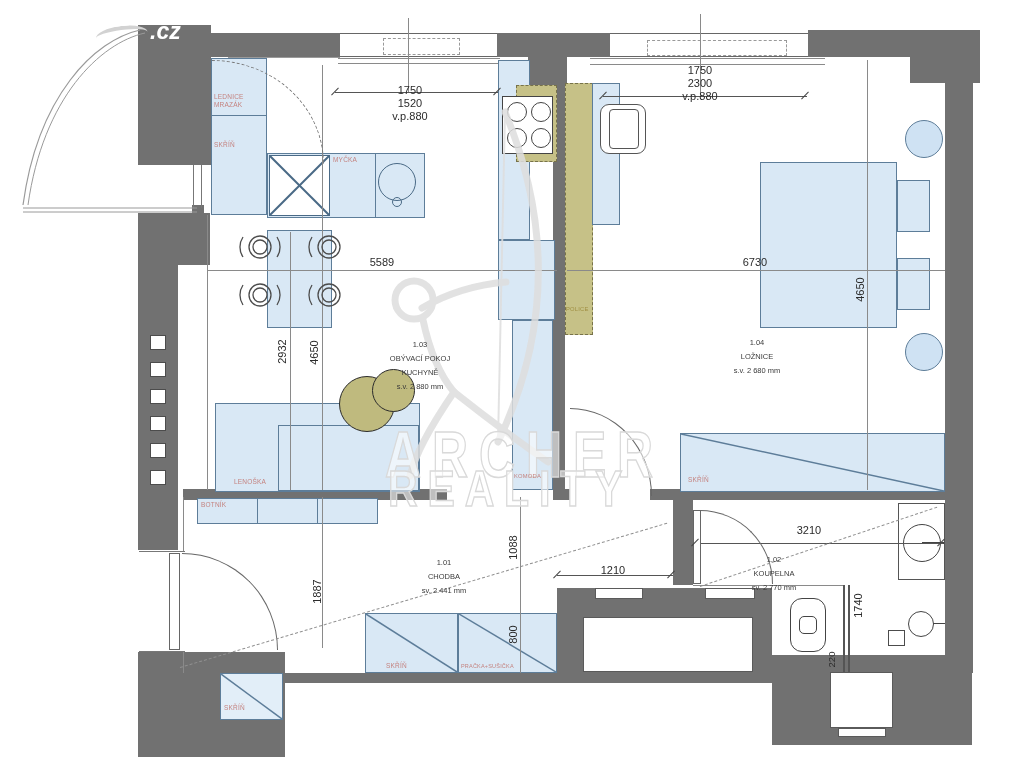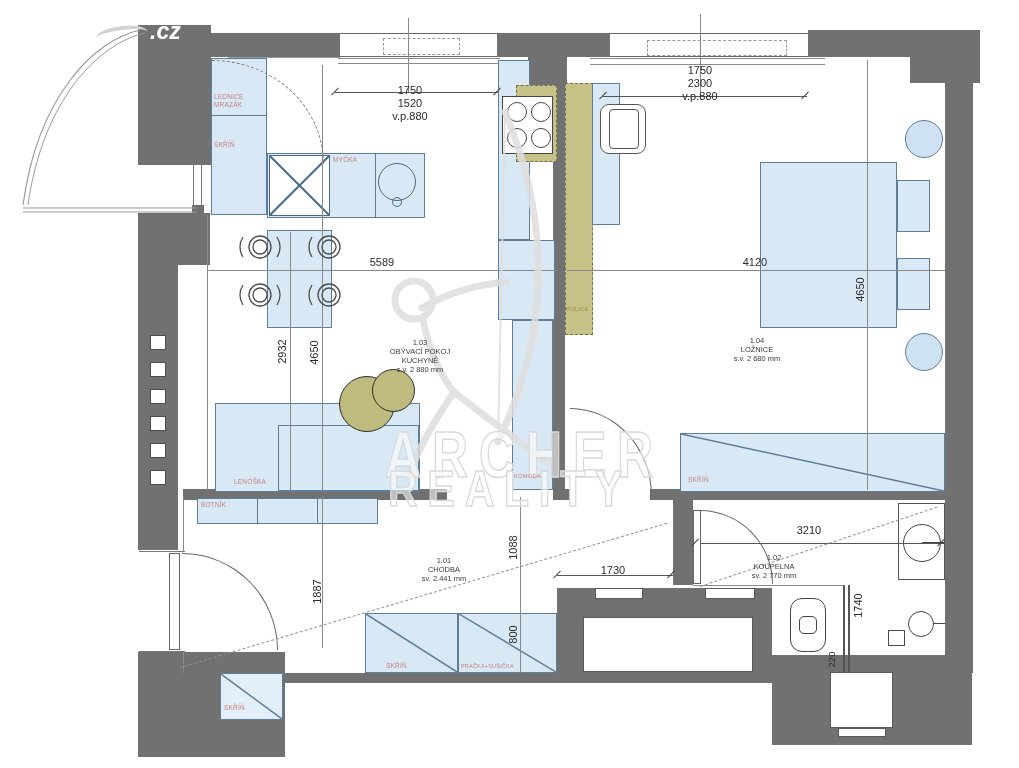--- a/index.html
+++ b/index.html
@@ -12,21 +12,21 @@
   .olive{position:absolute;background:#c6c187;border:1px dashed #77724a;box-sizing:border-box;}
   .olivec{position:absolute;background:#bfba7e;border:1.5px solid #2c2c2c;box-sizing:border-box;border-radius:50%;}
   .white{position:absolute;background:#fff;border:1px solid #5a5a5a;box-sizing:border-box;}
   .sq{position:absolute;background:#fff;border:1px solid #4c4c4c;box-sizing:border-box;}
   .hl{position:absolute;background:#8a8a8a;height:1px;}
   .vl{position:absolute;background:#8a8a8a;width:1px;}
   .dimline{background:#555;}
   .flab{position:absolute;font-size:6.5px;line-height:8px;color:#c4827f;letter-spacing:.2px;white-space:pre-line;z-index:46;}
   .dim{position:absolute;font-size:11px;line-height:13px;color:#2b2b2b;text-align:center;white-space:pre-line;z-index:45;}
   .vdim{transform:rotate(-90deg);width:40px;}
-  .room{position:absolute;font-size:7.5px;line-height:9px;color:#3a3a3a;text-align:center;white-space:pre-line;z-index:45;}
+  .room{position:absolute;font-size:7.5px;line-height:14px;color:#3a3a3a;text-align:center;white-space:pre-line;z-index:45;}
   .arc{position:absolute;border:0;border-top:1px solid #666;border-right:1px solid #666;
        border-top-right-radius:100%;box-sizing:border-box;z-index:20;}
   .arcD{border-top-style:dashed;border-right-style:dashed;border-color:#777;}
   .tick{position:absolute;width:10px;border-top:1.5px solid #444;transform:rotate(-45deg);z-index:45;}
   .sight{position:absolute;border-top:1px dashed #909090;transform-origin:0 50%;z-index:25;}
   .diag{position:absolute;left:0;top:0;width:100%;height:100%;}
   .wm-word{position:absolute;color:rgba(255,255,255,.55);-webkit-text-stroke:1.5px #d9d9d9;
            font-weight:bold;letter-spacing:14px;z-index:40;white-space:nowrap;}
   .cz{position:absolute;color:#fff;font-size:23px;font-weight:bold;font-style:italic;z-index:41;}
 </style>
@@ -244,27 +244,27 @@
   <div class="tick" style="left:690px;top:542px;"></div>
   <div class="tick" style="left:936px;top:542px;"></div>
 
   <div class="dim" style="left:370px;top:84px;width:80px;">1750
 1520
 v.p.880</div>
   <div class="dim" style="left:660px;top:64px;width:80px;">1750
 2300
 v.p.880</div>
   <div class="dim" style="left:352px;top:256px;width:60px;">5589</div>
-  <div class="dim" style="left:725px;top:256px;width:60px;">4120</div>
+  <div class="dim" style="left:725px;top:256px;width:60px;">6730</div>
   <div class="dim vdim" style="left:262px;top:345px;">2932</div>
   <div class="dim vdim" style="left:294px;top:346px;">4650</div>
   <div class="dim vdim" style="left:840px;top:283px;">4650</div>
   <div class="dim vdim" style="left:297px;top:585px;">1887</div>
   <div class="dim vdim" style="left:493px;top:541px;">1088</div>
-  <div class="dim" style="left:583px;top:564px;width:60px;">1730</div>
+  <div class="dim" style="left:583px;top:564px;width:60px;">1210</div>
   <div class="dim vdim" style="left:493px;top:628px;">800</div>
   <div class="dim" style="left:779px;top:524px;width:60px;">3210</div>
   <div class="dim vdim" style="left:838px;top:599px;">1740</div>
   <div class="dim vdim" style="left:811px;top:653px;font-size:9.5px;">220</div>
 
   <div class="room" style="left:370px;top:338px;width:100px;">1.03
 OBÝVACÍ POKOJ
 KUCHYNĚ
 s.v. 2 880 mm</div>
   <div class="room" style="left:707px;top:336px;width:100px;">1.04

